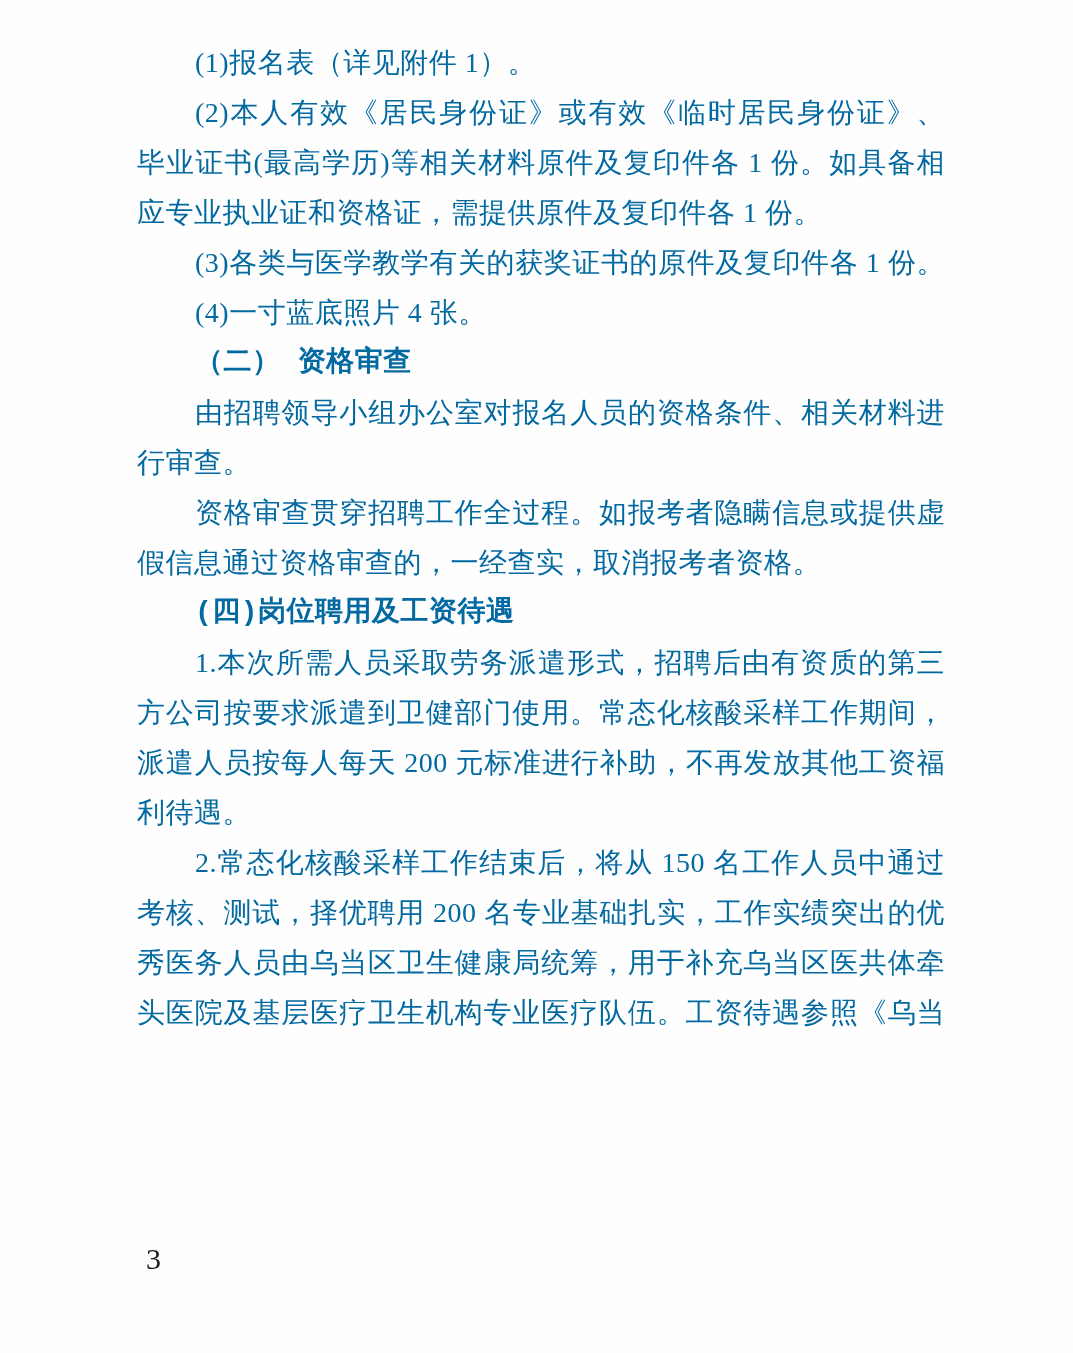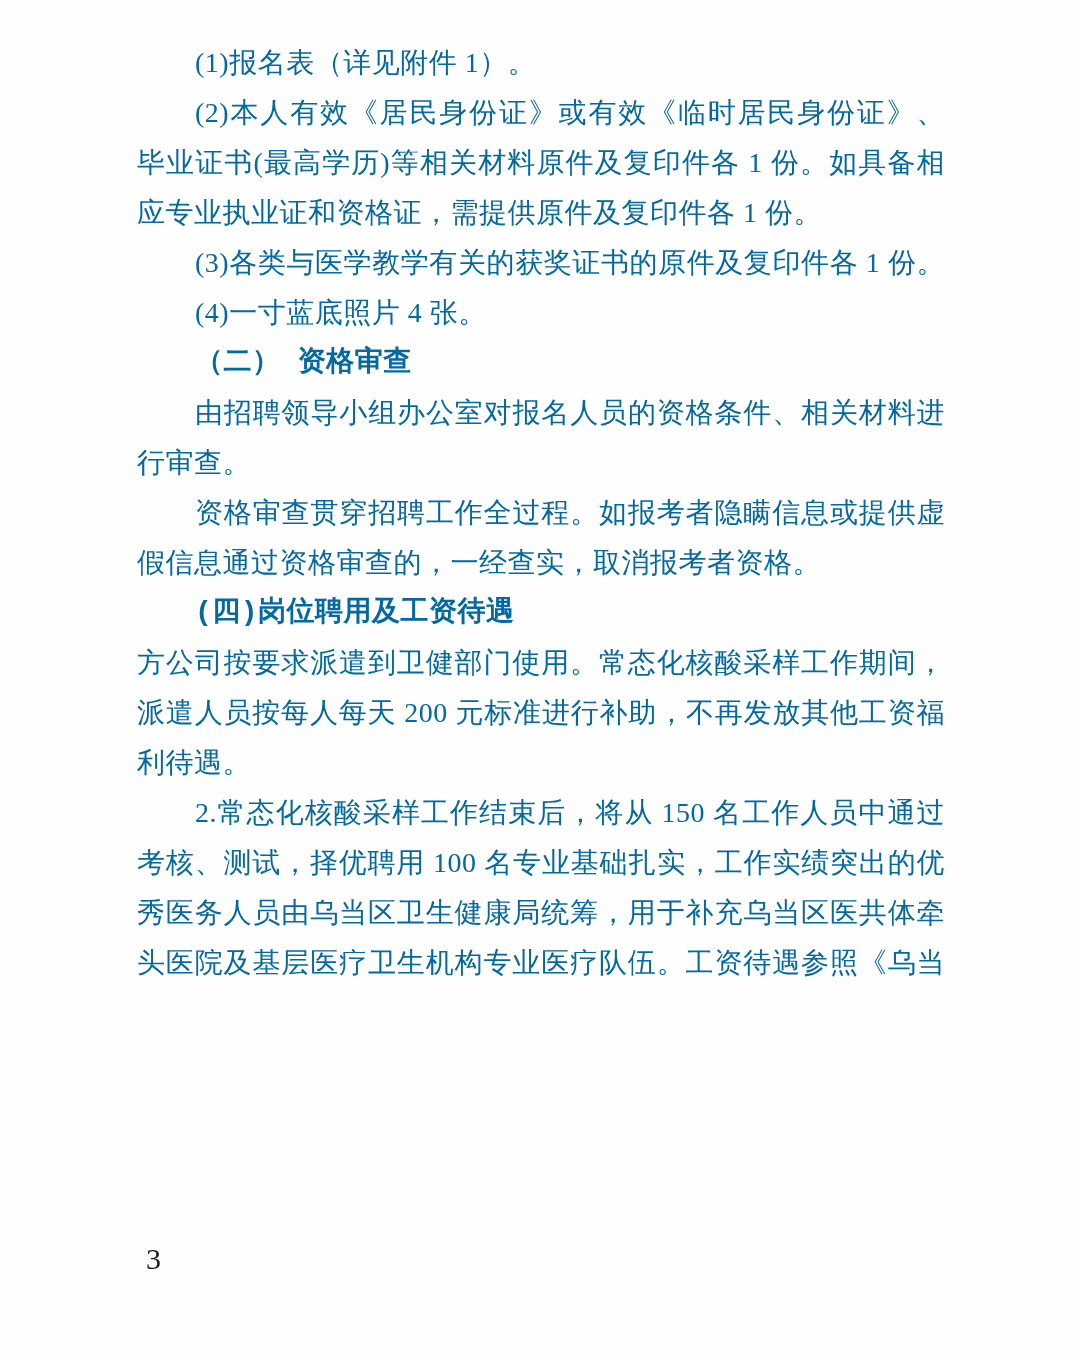--- a/index.html
+++ b/index.html
@@ -61,22 +61,23 @@
       <div class="line justify">毕业证书(最高学历)等相关材料原件及复印件各 1 份。如具备相</div>
       <div class="line">应专业执业证和资格证，需提供原件及复印件各 1 份。</div>
       <div class="line indent justify">(3)各类与医学教学有关的获奖证书的原件及复印件各 1 份。</div>
       <div class="line indent">(4)一寸蓝底照片 4 张。</div>
       <div class="line indent heading">（二） 资格审查</div>
       <div class="line indent justify">由招聘领导小组办公室对报名人员的资格条件、相关材料进</div>
       <div class="line">行审查。</div>
       <div class="line indent justify">资格审查贯穿招聘工作全过程。如报考者隐瞒信息或提供虚</div>
       <div class="line">假信息通过资格审查的，一经查实，取消报考者资格。</div>
       <div class="line indent heading">(四)岗位聘用及工资待遇</div>
+      <div class="line indent justify">1.本次所需人员采取劳务派遣形式，招聘后由有资质的第三</div>
       <div class="line justify">方公司按要求派遣到卫健部门使用。常态化核酸采样工作期间，</div>
       <div class="line justify">派遣人员按每人每天 200 元标准进行补助，不再发放其他工资福</div>
       <div class="line">利待遇。</div>
       <div class="line indent justify">2.常态化核酸采样工作结束后，将从 150 名工作人员中通过</div>
-      <div class="line justify">考核、测试，择优聘用 100 名专业基础扎实，工作实绩突出的优</div>
+      <div class="line justify">考核、测试，择优聘用 200 名专业基础扎实，工作实绩突出的优</div>
       <div class="line justify">秀医务人员由乌当区卫生健康局统筹，用于补充乌当区医共体牵</div>
       <div class="line justify">头医院及基层医疗卫生机构专业医疗队伍。工资待遇参照《乌当</div>
     </div>
   <div class="page-number">3</div>
 </div>
 
 </body></html>

